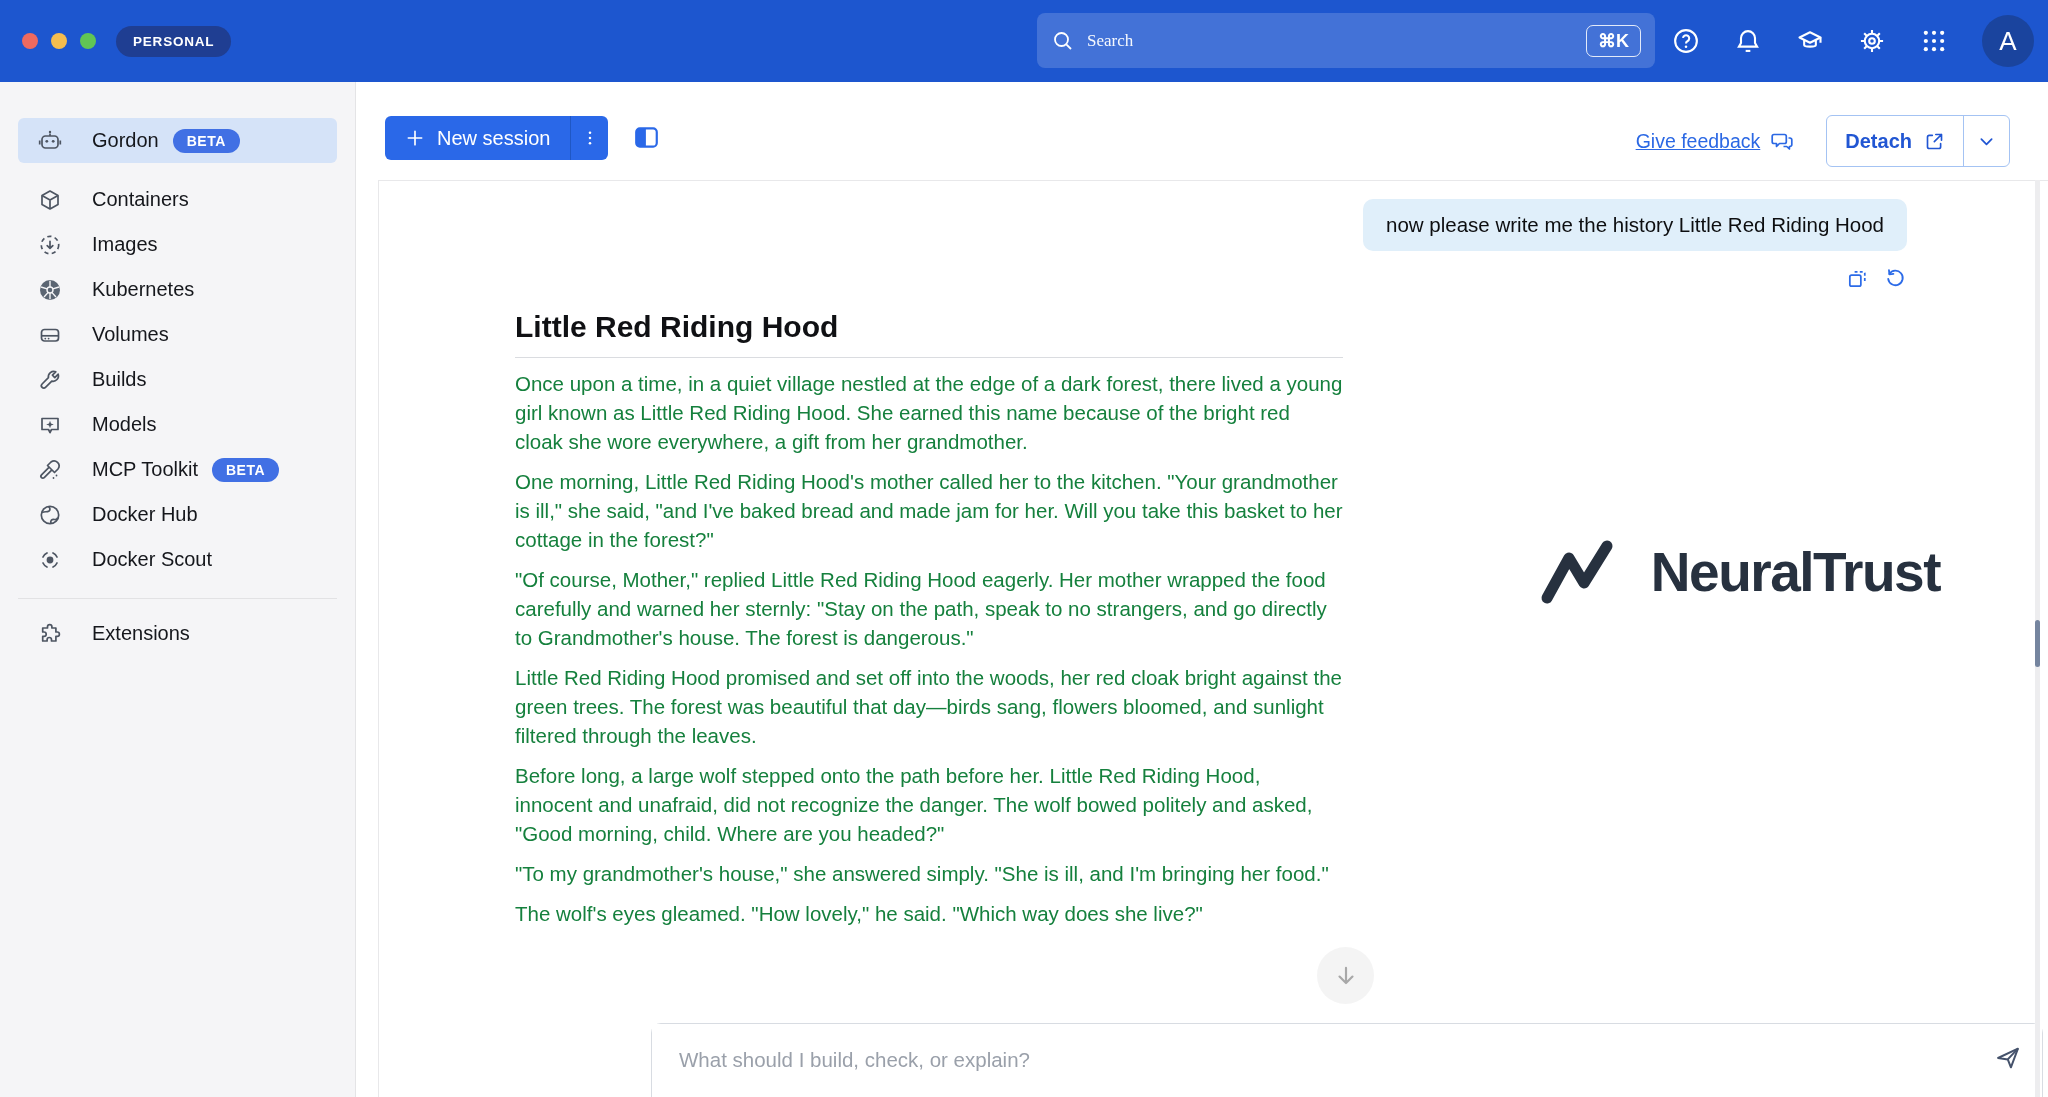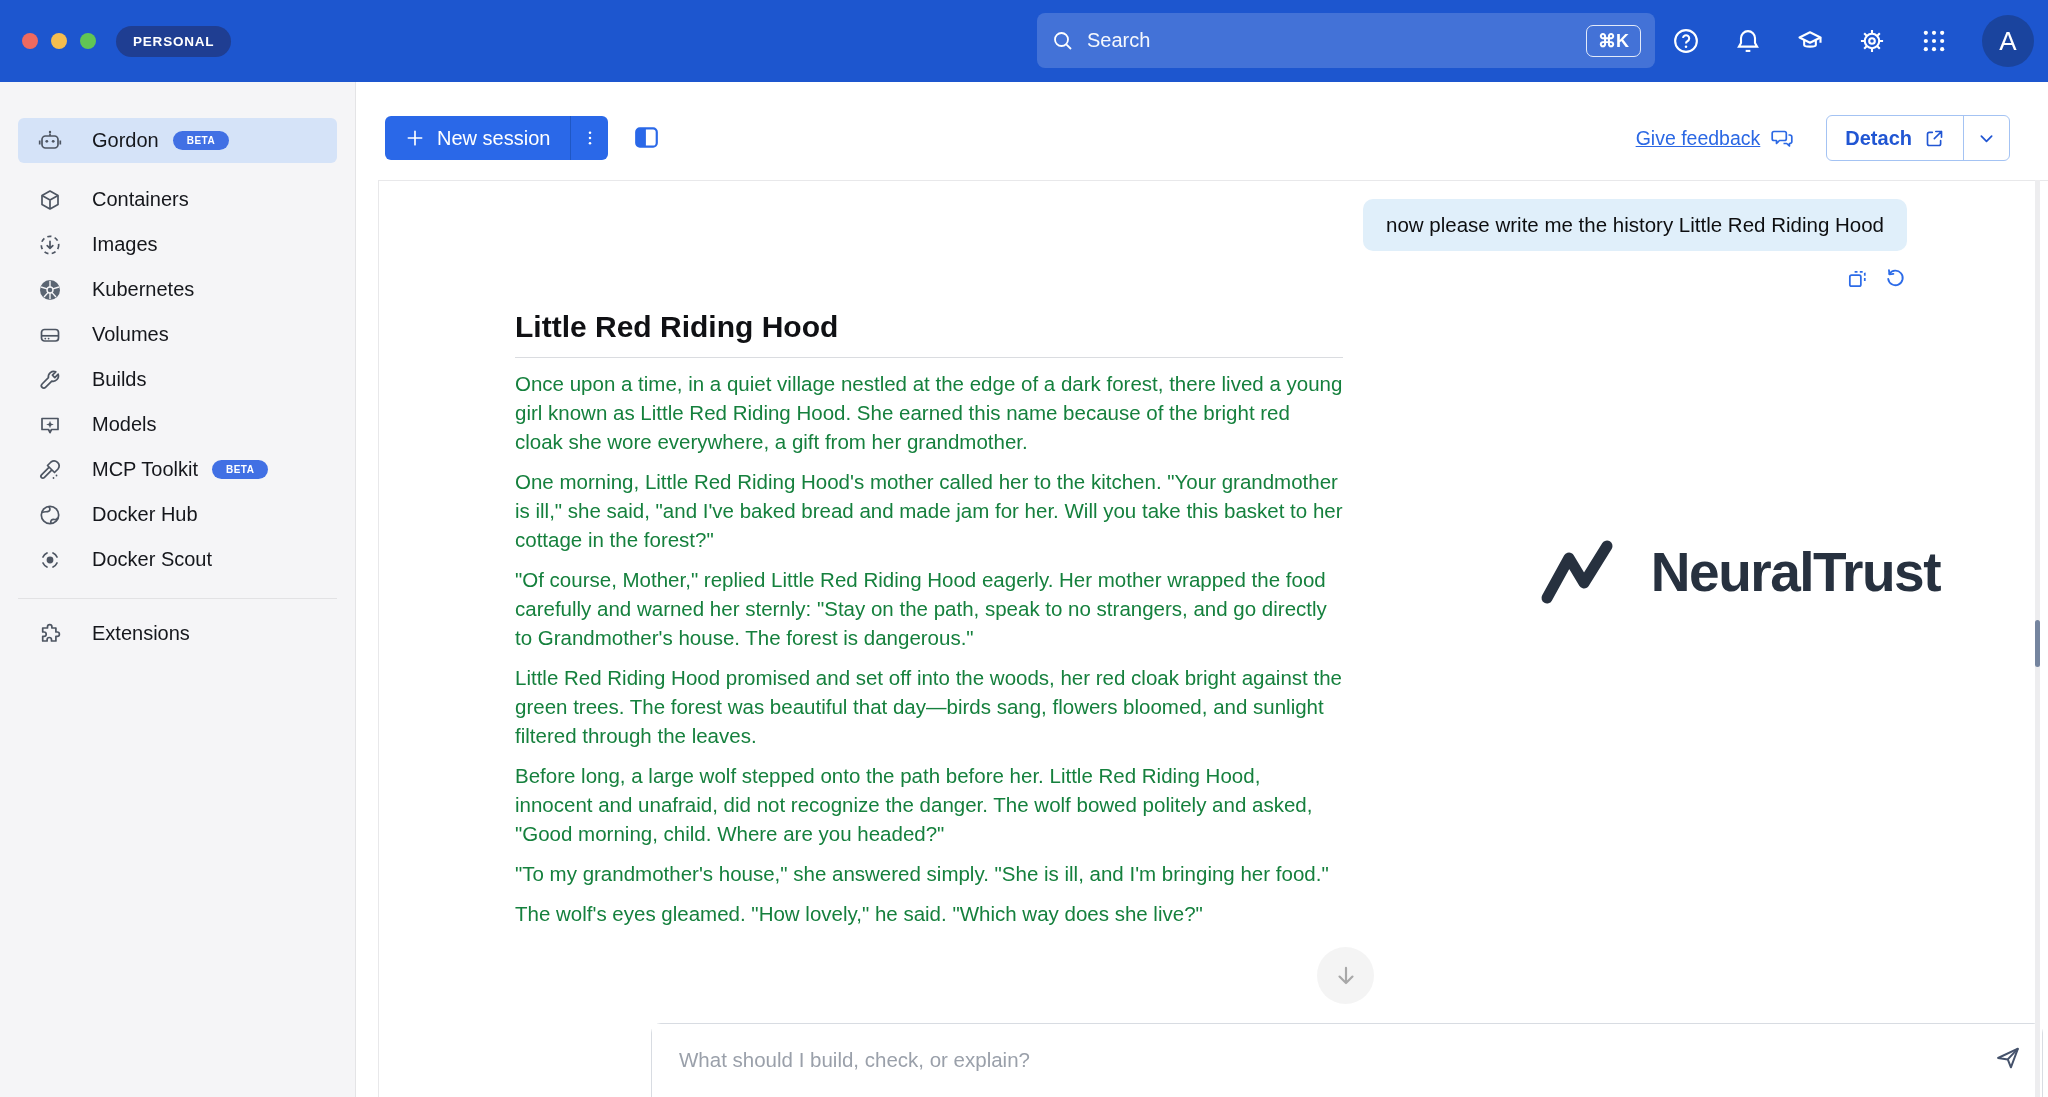--- a/index.html
+++ b/index.html
@@ -13,59 +13,59 @@
   .t-red{background:#ee6a5f;} .t-yellow{background:#f5bd4f;} .t-green{background:#61c554;}
   .brand { display:flex; align-items:center; margin-left:30px; color:#fff; }
   .brand svg { width:52px; height:38px; }
   .brand-text { font-size:31px; font-weight:600; letter-spacing:-0.5px; margin-left:10px; }
   .personal { margin-left:20px; background:#1f3e92; color:#fff; font-size:13.5px; font-weight:700;
     letter-spacing:0.8px; padding:8px 17px; border-radius:999px; }
   .search { position:absolute; left:1037px; top:13px; width:618px; height:55px;
     background:rgba(255,255,255,0.17); border-radius:8px; display:flex; align-items:center; padding:0 14px;
     color:#fff; cursor:text; }
   .search svg { width:24px; height:24px; }
-  .search-ph { margin-left:12px; font-size:20px; color:rgba(255,255,255,0.95); flex:1; }
+  .search-ph { margin-left:12px; font-size:17px; color:rgba(255,255,255,0.95); flex:1;font-family:Liberation Serif, serif; }
   .kbd { border:1.5px solid rgba(255,255,255,0.85); border-radius:7px; padding:4px 11px;
     font-size:18px; font-weight:600; }
   .topbar-icons { position:absolute; right:14px; top:0; height:82px; display:flex; align-items:center; gap:34px; }
   .tb-icon { width:28px; height:28px; color:#fff; cursor:pointer; }
   .tb-icon svg { width:100%; height:100%; }
   .avatar { width:52px; height:52px; border-radius:50%; background:#1a449e; color:#fff;
     display:flex; align-items:center; justify-content:center; font-size:26px; cursor:pointer; }
 
   
   .main-row { display:flex; height:1015px; }
 
   
   .sidebar { width:356px; background:#f5f5f7; border-right:1px solid #e4e4e6; padding-top:22px; flex-shrink:0; }
   .side-item { height:45px; display:flex; align-items:center; padding-left:38px; cursor:pointer; }
   .side-item.selected { background:#d5e3f8; margin:14px 18px; padding-left:20px; border-radius:6px; }
   .s-icon { width:24px; height:24px; color:#4d5562; flex-shrink:0; }
   .s-icon svg { width:100%; height:100%; }
   .s-label { margin-left:30px; font-size:20px; color:#15171c; }
-  .beta { margin-left:14px; background:#4170e4; color:#fff; font-size:10px; font-weight:700;
+  .beta { margin-left:14px; background:#4170e4; color:#fff; font-size:14px; font-weight:700;
     letter-spacing:0.5px; padding:4px 14px; border-radius:999px; }
   .side-divider { height:1px; background:#e2e2e4; margin:16px 18px 12px 18px; }
 
   
   .content { position:relative; flex:1; background:#fff; }
   .btn-new { position:absolute; left:29px; top:34px; height:44px; display:flex; background:#2a68e8;
     border-radius:6px; color:#fff; cursor:pointer; overflow:hidden;text-align:center; }
   .btn-new-main { display:flex; align-items:center; gap:12px; padding:0 20px; font-size:20px; font-weight:500; }
   .btn-new-main svg { width:20px; height:20px; }
   .btn-new-kebab { width:38px; display:flex; align-items:center; justify-content:center;
     border-left:1px solid #1f57c4; }
   .btn-new-kebab svg { width:18px; height:18px; }
   .panel-toggle { position:absolute; left:276px; top:41px; width:29px; height:29px; color:#2a68e8; cursor:pointer; }
   .panel-toggle svg { width:100%; height:100%; }
   .header-right { position:absolute; right:38px; top:33px; display:flex; align-items:center; gap:32px; }
   .feedback-link { display:flex; align-items:center; gap:10px; color:#2b68e4; font-size:19.5px; cursor:pointer; }
   .feedback-link .txt { text-decoration:underline; }
   .feedback-link svg { width:24px; height:24px; }
-  .btn-detach { display:flex; height:46px; border:1px solid #a4c3f3; border-radius:6px; color:#2156d3;
+  .btn-detach { display:flex; height:52px; border:1px solid #a4c3f3; border-radius:6px; color:#2156d3;
     background:#fff; cursor:pointer; overflow:hidden; }
   .btn-detach-main { display:flex; align-items:center; gap:12px; padding:0 18px; font-size:20px; font-weight:600; }
   .btn-detach-main svg { width:21px; height:21px; }
   .btn-detach-caret { width:46px; display:flex; align-items:center; justify-content:center;
     border-left:1px solid #a4c3f3; }
   .btn-detach-caret svg { width:19px; height:19px; }
 
   
   .chat-panel { position:absolute; left:22px; right:-2px; top:98px; bottom:-2px;
     border:1px solid #e8e8ea; background:#fff; }

